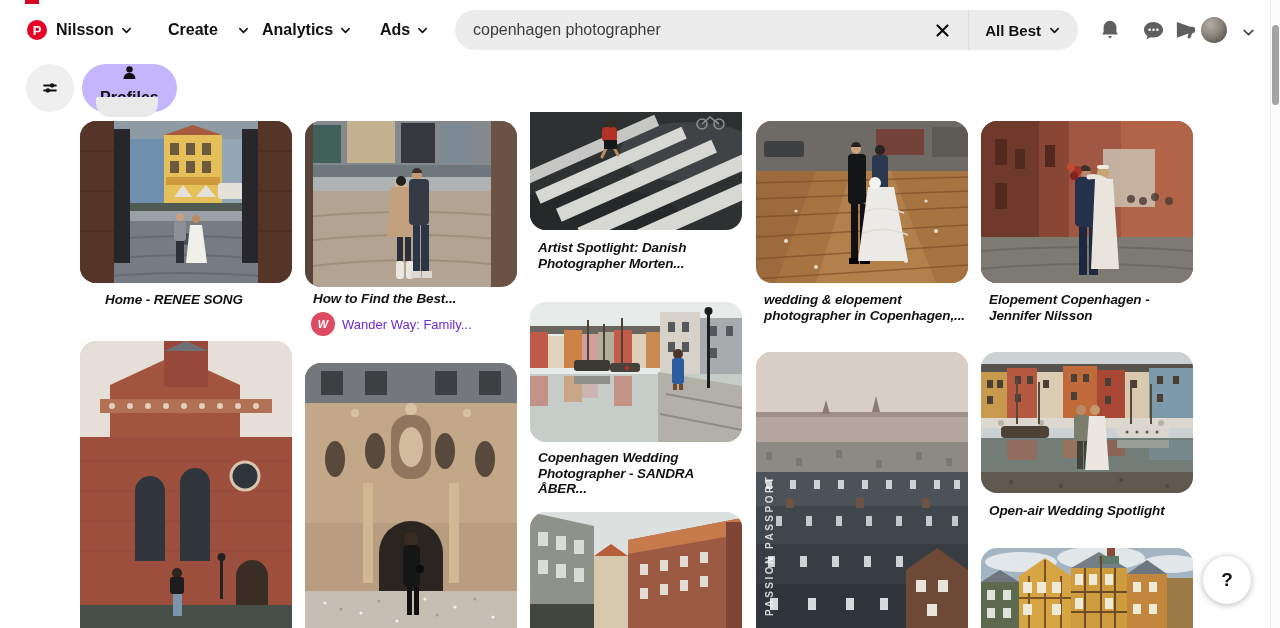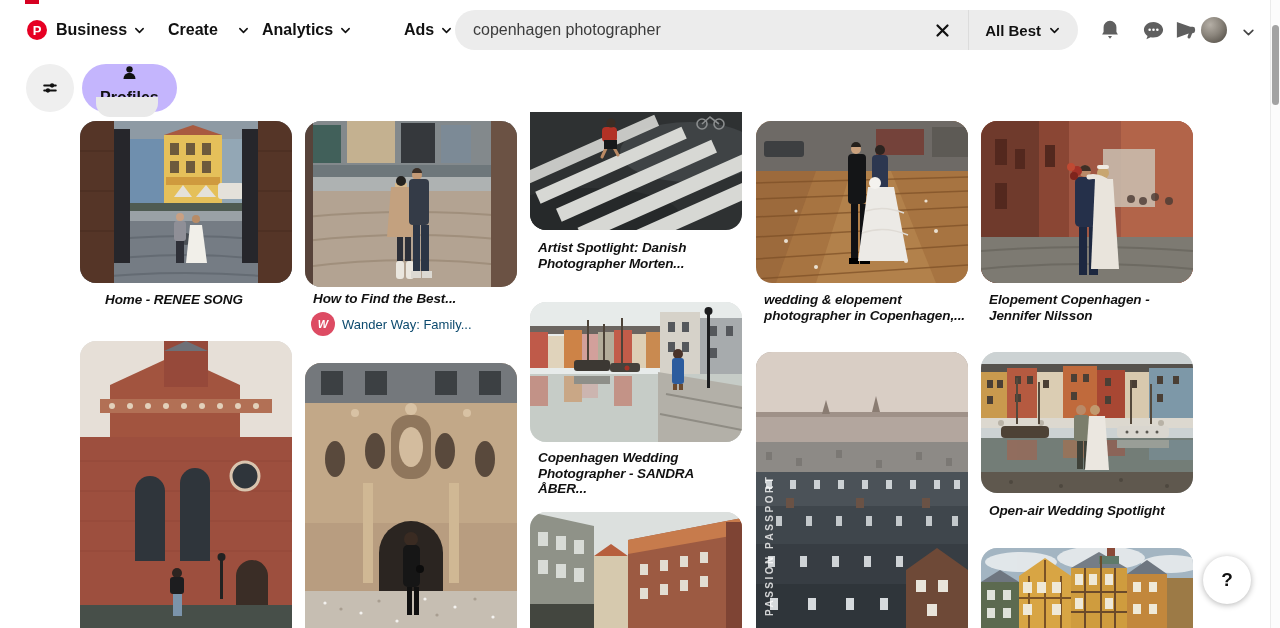--- a/index.html
+++ b/index.html
@@ -33,21 +33,21 @@
   .pinimg { overflow:hidden; cursor:pointer; background:#ddd; }
   .pinimg svg { display:block; width:100%; height:100%; }
   .r16 { border-radius:16px; }
   .rtop { border-radius:16px 16px 0 0; }
   .rbot { border-radius:0 0 16px 16px; }
   .pintitle { width:212px; padding-left:8px; font-size:13.5px; font-weight:600; color:#111;
               line-height:15.5px; letter-spacing:-0.1px; cursor:pointer;font-style:italic; }
   .attr { display:flex; align-items:center; gap:7px; cursor:pointer; }
   .wwav { width:24px; height:24px; border-radius:50%; background:#dd4b63; color:#fff; display:flex;
           align-items:center; justify-content:center; font-size:11px; font-weight:700; font-style:italic; }
-  .attrtxt { font-size:13px; color:#0c4a6e; }
+  .attrtxt { font-size:13px; color:#6d28d9; }
   .watermark { color:rgba(255,255,255,.78); font-size:10px; font-weight:700; letter-spacing:2.5px;
                writing-mode:vertical-rl; transform:rotate(180deg); text-transform:uppercase; }
 
   .helpbtn { width:48px; height:48px; border-radius:50%; background:#fff; display:flex; align-items:center;
              justify-content:center; font-size:19px; font-weight:700; color:#111; cursor:pointer;
              box-shadow:0 1px 6px rgba(0,0,0,.3); }
 
   .sb-track { width:10px; background:#fcfcfc; border-left:1px solid #ebebeb; }
   .sb-thumb { width:7px; border-radius:4px; background:#a3a3a3; cursor:grab; }
   .ghost { background:#e9e9e9; border-radius:0 0 14px 14px; }
@@ -57,38 +57,38 @@
 
 <div id="screen">
 
   <div class="abs" style="left:25px;top:0;width:14px;height:4px;background:#d60021;"></div>
 
   <div class="abs logo" style="left:27px;top:20px;">
     <span>P</span>
   </div>
 
   <div class="abs navitem" style="left:56px;top:0;">
-    <span>Business</span>
+    <span>Nilsson</span>
     <svg class="chev" width="11" height="11" viewBox="0 0 24 24">
         <path d="M4 8l8 8 8-8" fill="none" stroke="#111" stroke-width="3.4" stroke-linecap="round" stroke-linejoin="round"></path>
       </svg>
   </div>
   <div class="abs navitem" style="left:168px;top:0;gap:20px;">
     <span>Create</span>
     <svg class="chev" width="11" height="11" viewBox="0 0 24 24">
         <path d="M4 8l8 8 8-8" fill="none" stroke="#111" stroke-width="3.4" stroke-linecap="round" stroke-linejoin="round"></path>
       </svg>
   </div>
   <div class="abs navitem" style="left:262px;top:0;">
     <span>Analytics</span>
     <svg class="chev" width="11" height="11" viewBox="0 0 24 24">
         <path d="M4 8l8 8 8-8" fill="none" stroke="#111" stroke-width="3.4" stroke-linecap="round" stroke-linejoin="round"></path>
       </svg>
   </div>
-  <div class="abs navitem" style="left:380px;top:0;margin-left:24px;">
+  <div class="abs navitem" style="left:380px;top:0;">
     <span>Ads</span>
     <svg class="chev" width="11" height="11" viewBox="0 0 24 24">
         <path d="M4 8l8 8 8-8" fill="none" stroke="#111" stroke-width="3.4" stroke-linecap="round" stroke-linejoin="round"></path>
       </svg>
   </div>
 
   <div class="abs searchbar" style="left:455px;top:10px;width:623px;height:40px;">
     <div class="searchtxt">copenhagen photographer</div>
     <div class="xbtn">
       <svg width="15" height="15" viewBox="0 0 24 24">

